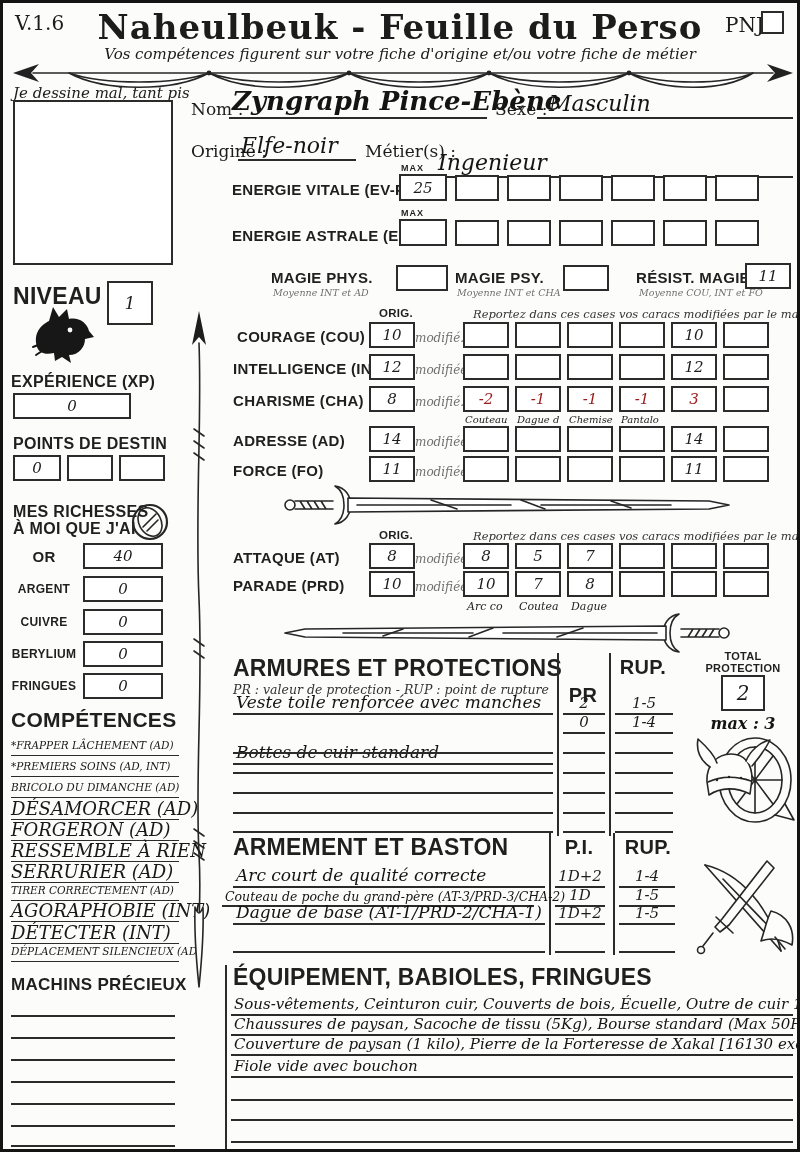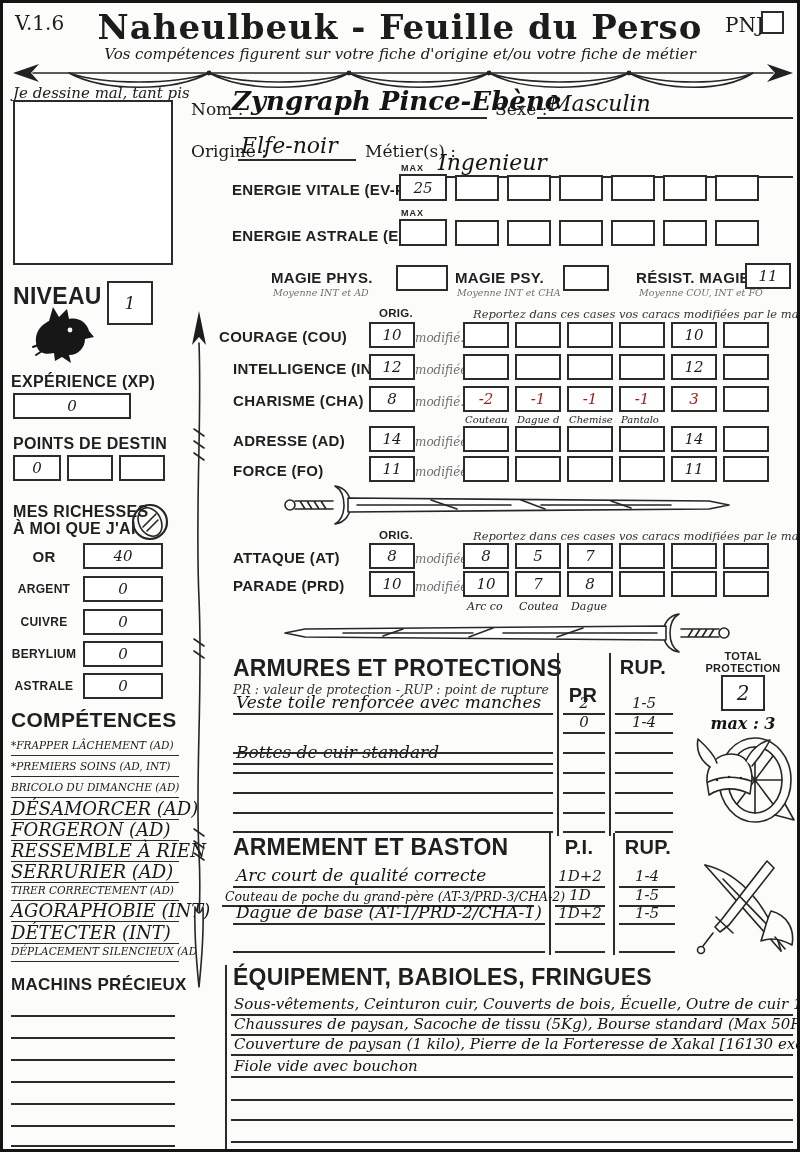--- a/index.html
+++ b/index.html
@@ -114,21 +114,21 @@
   </div>
   <div class="abs sans stat-label" style="left:633px;top:266px;">RÉSIST. MAGIE</div>
   <div class="abs serif ital gray" style="left:636px;top:284px;font-size:9.5px;">Moyenne COU, INT et FO</div>
   <div class="box" style="left:742px;top:260px;width:46px;height:26px;">
     <span class="cellv">11</span>
   </div>
 
   <div class="abs sans" style="left:376px;top:304px;font-size:11.5px;">ORIG.</div>
   <div class="abs note" style="left:470px;top:304px;">Reportez dans ces cases vos caracs modifiées par le matériel</div>
 
-  <div class="abs sans stat-label" style="left:216px;top:325px;">COURAGE (COU)</div>
+  <div class="abs sans stat-label" style="left:234px;top:325px;">COURAGE (COU)</div>
   <div class="box" style="left:366px;top:319px;width:46px;height:26px;border-width:2.5px;">
       <span class="cellv">10</span>
     </div>
   <div class="abs modif" style="left:412px;top:328px;">modifié...</div>
   <div class="box cell c0" style="top:319px;">
       <span class="cellv"></span>
     </div>
   <div class="box cell c1" style="top:319px;">
       <span class="cellv"></span>
     </div>
@@ -542,21 +542,21 @@
       <span class="cellv">0</span>
     </div>
   <div class="abs sans" style="left:6px;top:612px;width:70px;text-align:center;font-size:12px;">CUIVRE</div>
   <div class="box" style="left:80px;top:606px;width:80px;height:26px;border-width:2.5px;">
       <span class="cellv">0</span>
     </div>
   <div class="abs sans" style="left:6px;top:644px;width:70px;text-align:center;font-size:12px;">BERYLIUM</div>
   <div class="box" style="left:80px;top:638px;width:80px;height:26px;border-width:2.5px;">
       <span class="cellv">0</span>
     </div>
-  <div class="abs sans" style="left:6px;top:676px;width:70px;text-align:center;font-size:12px;">ASTRALE</div>
+  <div class="abs sans" style="left:6px;top:676px;width:70px;text-align:center;font-size:12px;">FRINGUES</div>
   <div class="box" style="left:80px;top:670px;width:80px;height:26px;border-width:2.5px;">
       <span class="cellv">0</span>
     </div>
 
   <div class="abs sans" style="left:8px;top:705px;font-size:21px;">COMPÉTENCES</div>
 
   <div class="skill small" style="top:736px;">*FRAPPER LÂCHEMENT (AD)</div>
   <div class="skill small" style="top:757px;">*PREMIERS SOINS (AD, INT)</div>
   <div class="skill small" style="top:778px;">BRICOLO DU DIMANCHE (AD)</div>
   <div class="skill large" style="top:795px;">DÉSAMORCER (AD)</div>

